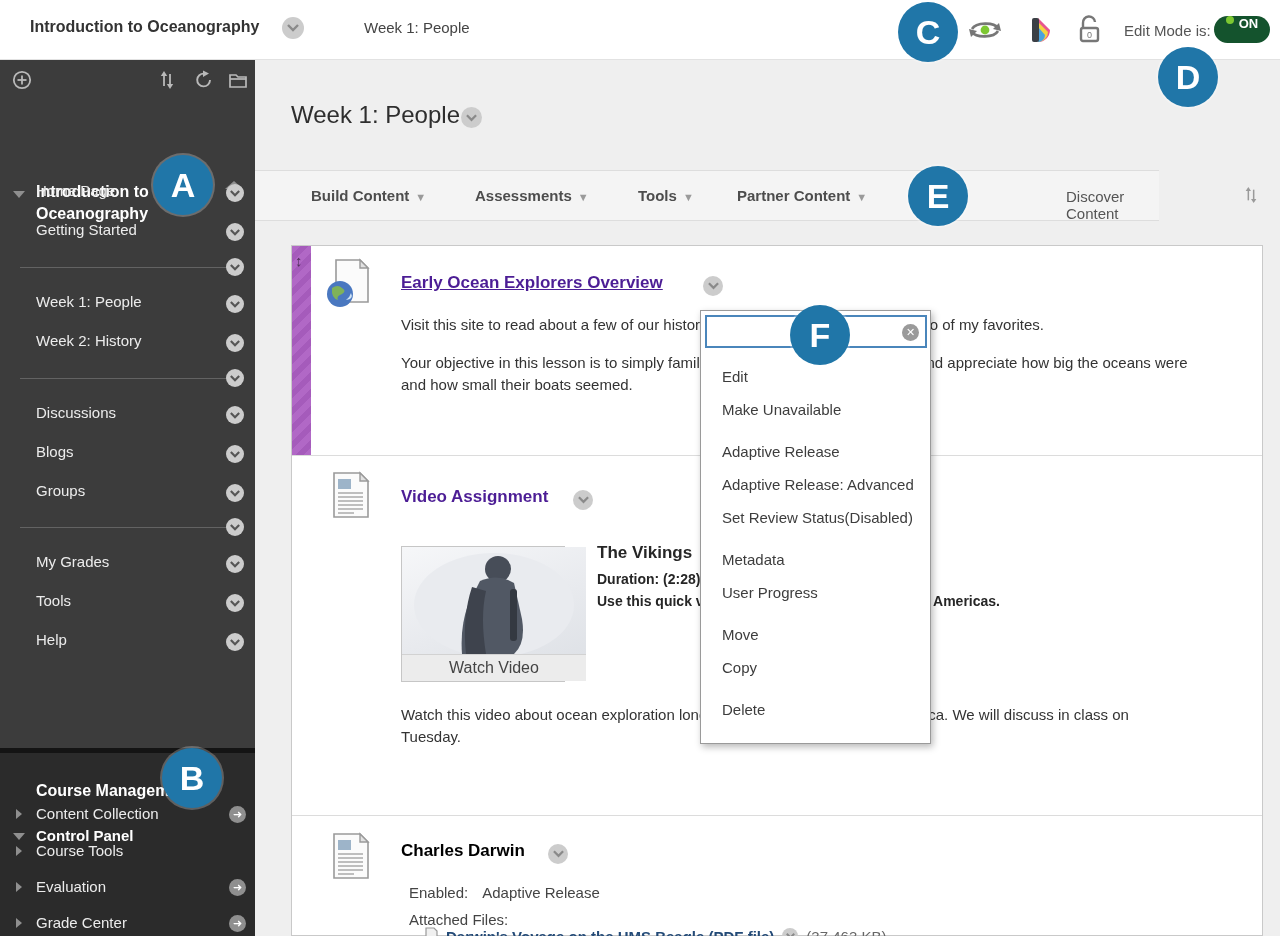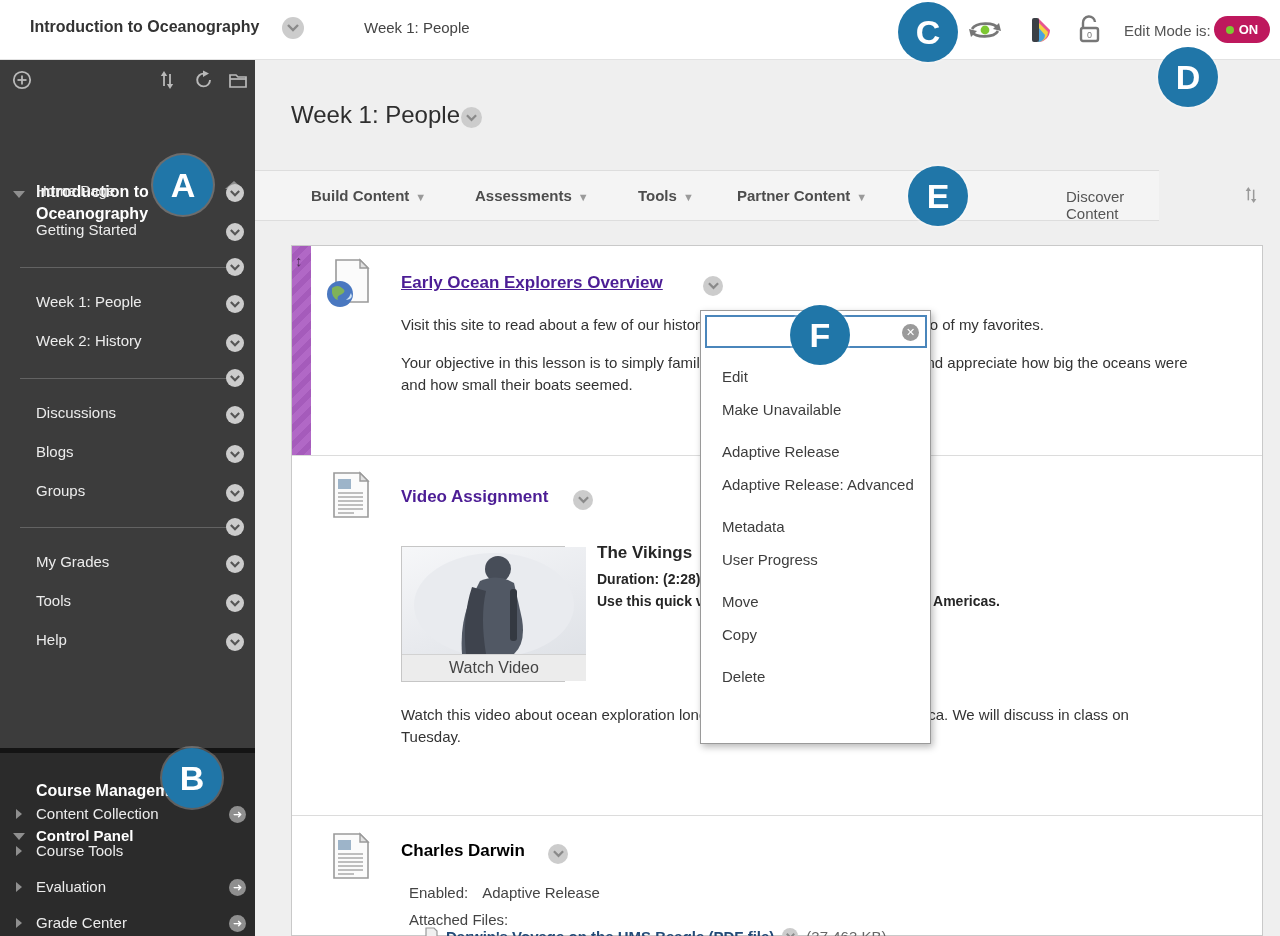--- a/index.html
+++ b/index.html
@@ -7,21 +7,21 @@
   .screen { position:relative; width:1280px; height:936px; background:#efefef; overflow:hidden; }
 
   
   .top-header { position:absolute; left:0; top:0; width:1280px; height:60px; background:#fff; border-bottom:1px solid #e2e2e2; z-index:5; }
   .course-title { position:absolute; left:30px; top:18px; font-size:16px; font-weight:bold; color:#333; }
   .breadcrumb { position:absolute; left:364px; top:19px; font-size:15px; color:#444; }
   .chev-circle { display:inline-flex; align-items:center; justify-content:center; background:#ccc; border-radius:50%; }
   .chev-circle svg { display:block; }
   .hdr-chev { position:absolute; left:282px; top:17px; width:22px; height:22px; }
   .edit-label { position:absolute; left:1124px; top:22px; font-size:15px; color:#555; }
-  .edit-pill { position:absolute; left:1214px; top:16px; width:56px; height:27px; background:#be185d; border-radius:14px; display:flex; align-items:center; justify-content:center; gap:5px; }
+  .edit-pill { position:absolute; left:1214px; top:16px; width:56px; height:27px; background:#14532d; border-radius:14px; display:flex; align-items:flex-start; justify-content:center; gap:5px; }
   .edit-dot { width:8px; height:8px; border-radius:50%; background:#7dc832; }
   .edit-on { color:#fff; font-weight:bold; font-size:13px; }
   .hdr-icon { position:absolute; }
 
   
   .letter { position:absolute; width:60px; height:60px; border-radius:50%; background:#2076a8; color:#fff; font-size:34px; font-weight:bold; display:flex; align-items:center; justify-content:center; z-index:60; box-shadow:0 0 0 2px rgba(255,255,255,.25); }
 
   
   .sidebar { position:absolute; left:0; top:60px; width:255px; height:876px; background:#3c3c3c; z-index:4; }
   .sb-icon { position:absolute; cursor:pointer; }
@@ -409,20 +409,21 @@
     <input class="ctx-search" value="" style="">
     <span class="ctx-clear">✕</span>
     <div class="ctx-list">
       <div class="ctx-group">
         <div class="ctx-item">Edit</div>
         <div class="ctx-item">Make Unavailable</div>
       </div>
       <div class="ctx-group">
         <div class="ctx-item">Adaptive Release</div>
         <div class="ctx-item">Adaptive Release: Advanced</div>
+        <div class="ctx-item">Set Review Status(Disabled)</div>
       </div>
       <div class="ctx-group">
         <div class="ctx-item">Metadata</div>
         <div class="ctx-item">User Progress</div>
       </div>
       <div class="ctx-group">
         <div class="ctx-item">Move</div>
         <div class="ctx-item">Copy</div>
       </div>
       <div class="ctx-group">

